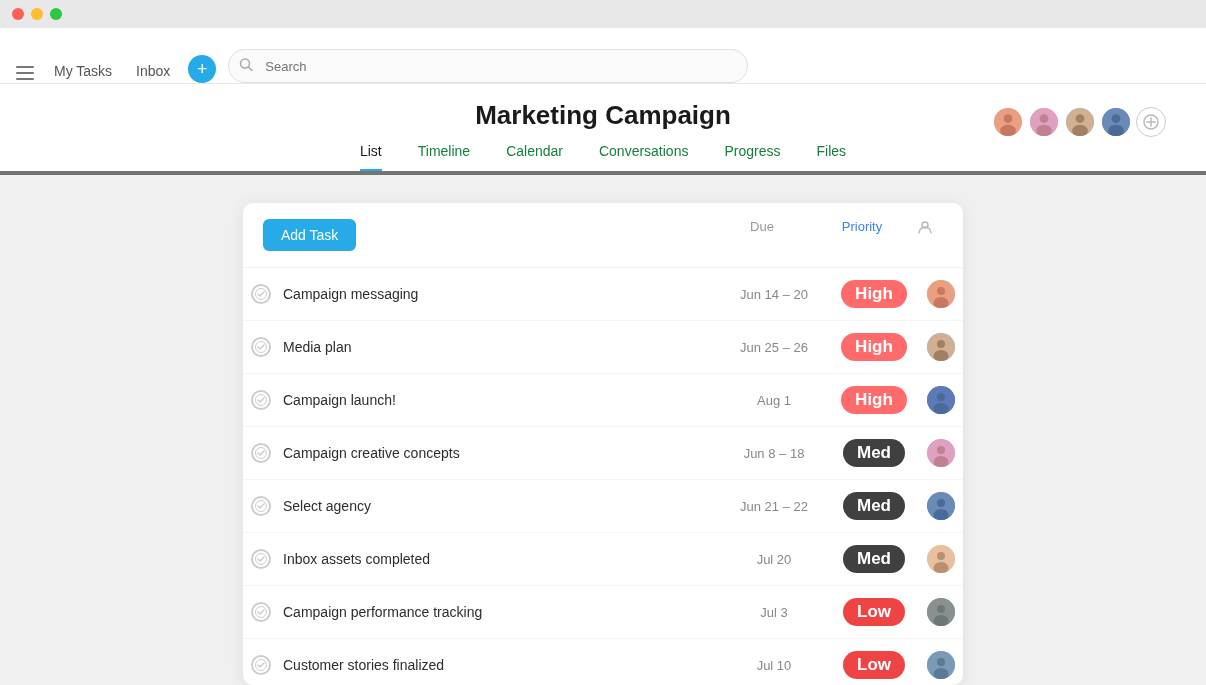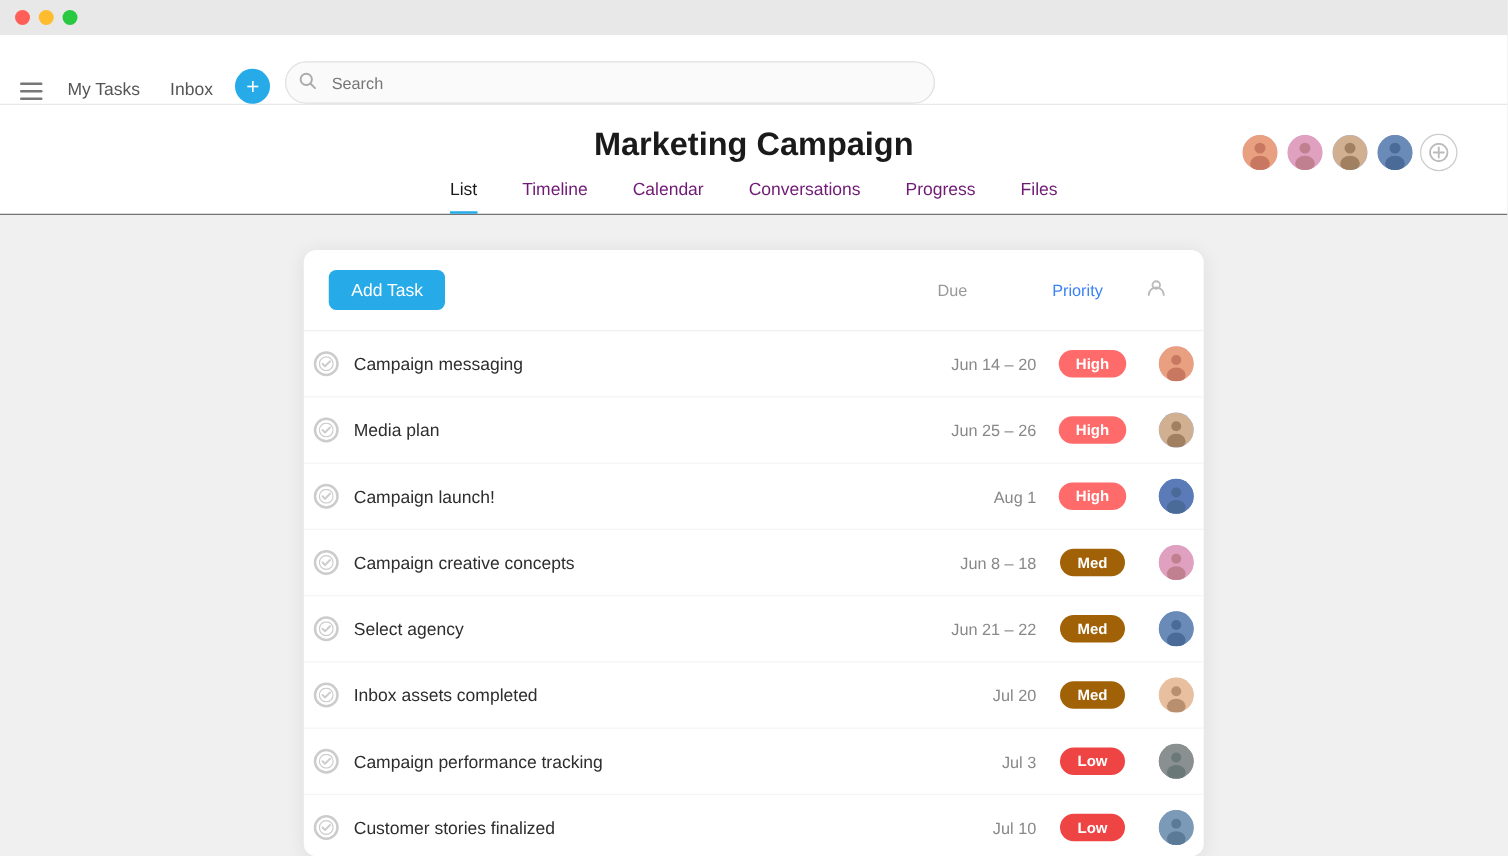--- a/index.html
+++ b/index.html
@@ -97,21 +97,21 @@
 
     
     .project-header {
       width: 100%;
       background: #ffffff;
       display: flex;
       flex-direction: column;
       align-items: center;
       padding: 16px 0 0 0;
       position: relative;
-      border-bottom: 1px solid #737373;
+      border-bottom: 4px solid #737373;
     }
     .project-header-row {
       width: 100%;
       display: flex;
       align-items: center;
       justify-content: center;
       position: relative;
       padding-bottom: 12px;
     }
     .project-title {
@@ -151,21 +151,21 @@
     }
 
     
     .tabs {
       display: flex;
       gap: 36px;
       padding: 0 24px;
     }
     .tab {
       font-size: 14px;
-      color: #701a75;
+      color: #15803d;
       padding-bottom: 10px;
       cursor: pointer;
       border-bottom: 2px solid transparent;
     }
     .tab.active {
       color: #1a1a1a;
       border-bottom: 2px solid #26abe8;
       font-weight: 500;
     }
 
@@ -175,21 +175,20 @@
       background: #fff;
       border-radius: 10px;
       box-shadow: 0 2px 16px rgba(0,0,0,0.08);
       margin-top: 28px;
       overflow: hidden;
     }
 
     
     .task-list-header {
       display: flex;
-      align-items: center;
       padding: 16px 20px;
       border-bottom: 1px solid #f0f0f0;
     }
     .add-task-btn {
       background: #26abe8;
       color: white;
       border: none;
       border-radius: 6px;
       padding: 8px 18px;
       font-size: 14px;
@@ -244,41 +243,41 @@
     }
 
     .task-name {
       flex: 1;
       font-size: 14px;
       color: #2d2d2d;
     }
 
     .due-date {
       width: 110px;
-      text-align: right;
+      text-align: center;
       font-size: 13px;
       color: #888;
     }
 
     .priority-badge {
       width: 90px;
       text-align: center;
       display: flex;
       justify-content: center;
     }
     .badge {
       display: inline-block;
       padding: 4px 14px;
       border-radius: 20px;
-      font-size: 12px;
+      font-size: 17px;
       font-weight: 600;
       color: white;
     }
     .badge-high { background: #ff6b6b; }
-    .badge-med { background: #a16207; }
+    .badge-med { background: #404040; }
     .badge-low { background: #ef4444; }
 
     .task-avatar {
       width: 28px; height: 28px;
       border-radius: 50%;
       background: #ccc;
       display: flex; align-items: center; justify-content: center;
       font-size: 11px;
       color: white;
       font-weight: 600;

